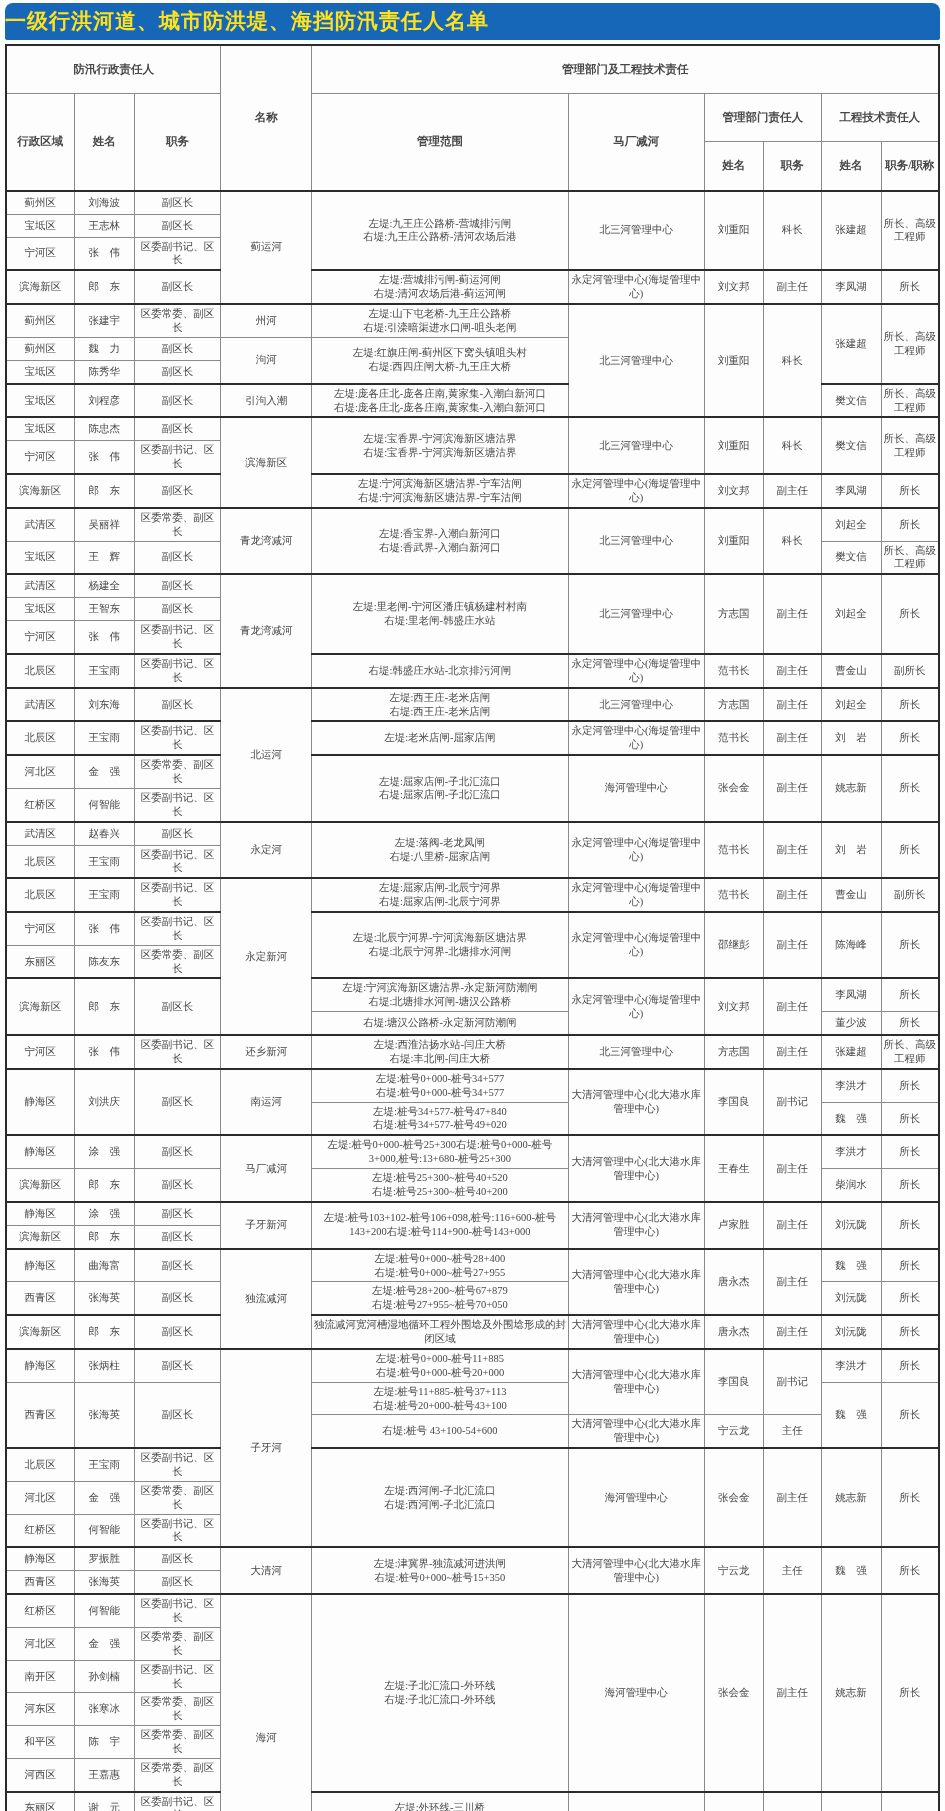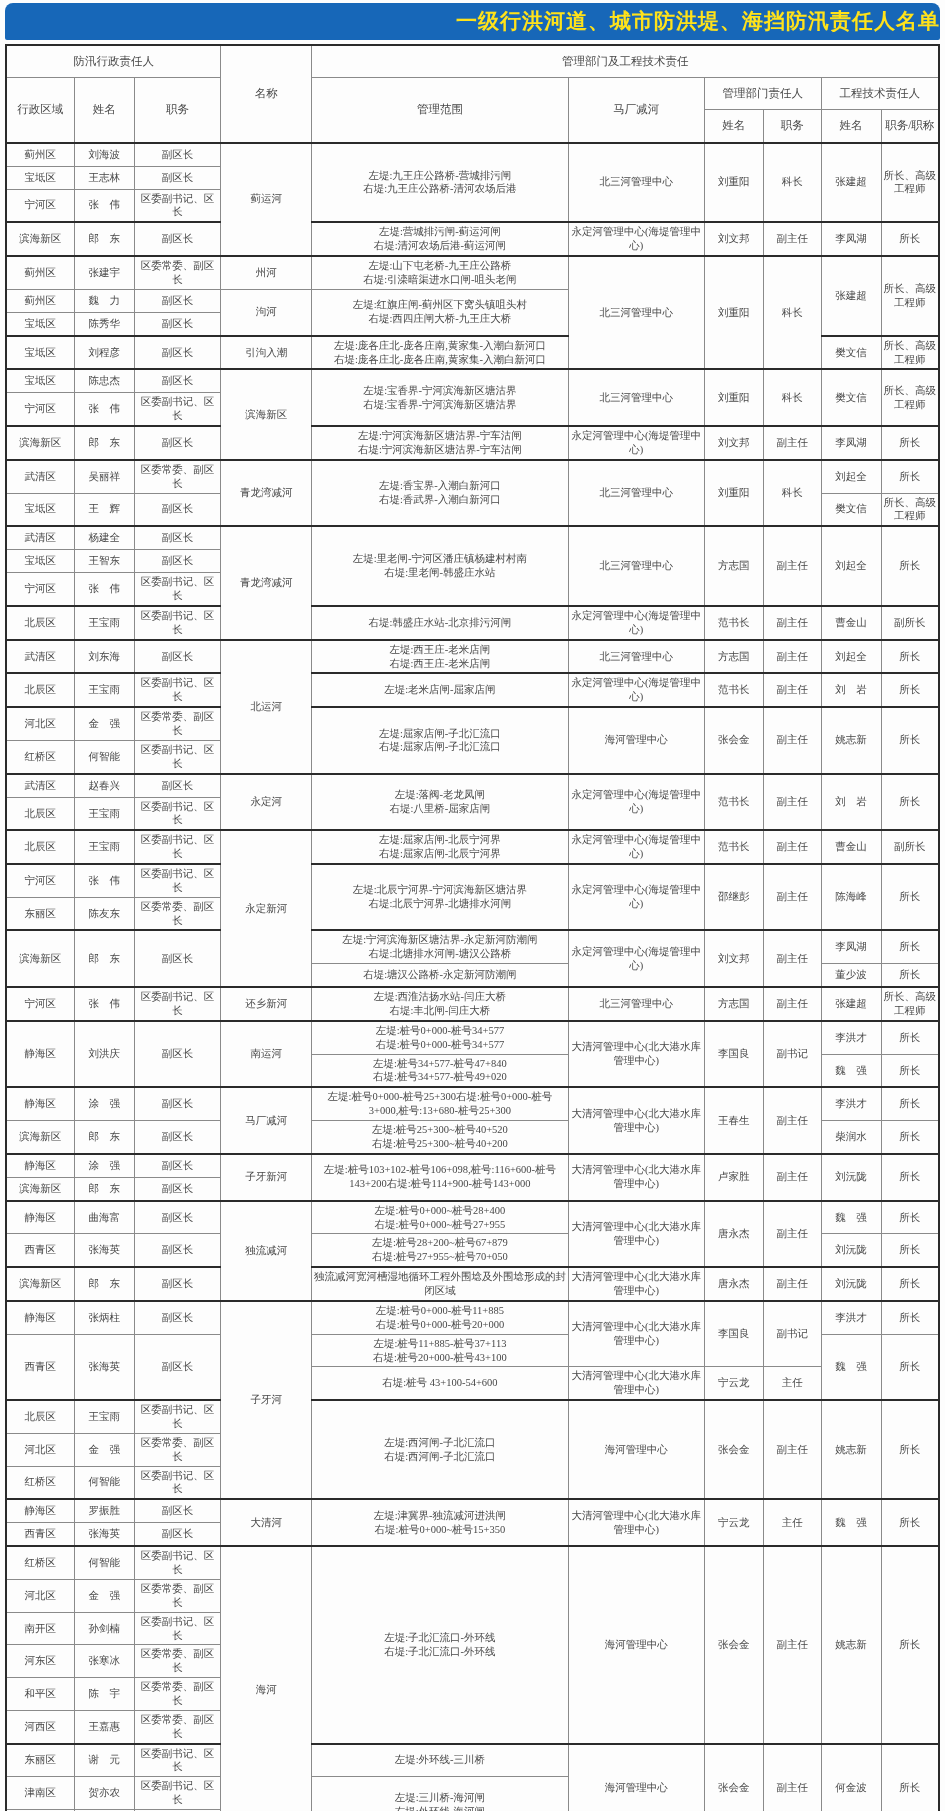--- a/index.html
+++ b/index.html
@@ -4,35 +4,35 @@
 <style>
   :root{
     --blue:#1767b8; --yellow:#ffe21a; --grid:#8a8a8a; --strong:#2b2b2b; --text:#474747;
   }
   html,body{margin:0;padding:0;background:#fdfdfd;}
   body{width:945px;font-family:"Liberation Serif", serif;color:var(--text);}
   .page{padding:3px 5px 0 5px;}
   .title-bar{
     background:var(--blue);color:var(--yellow);
     font-family:"Liberation Sans", sans-serif;font-weight:bold;
-    font-size:21px;text-align:right;letter-spacing:1px;
+    font-size:21px;text-align:left;letter-spacing:1px;
     border-radius:8px 8px 2px 2px;padding:4px 0 5px 0;
   }
   table.resp{
     border-collapse:collapse;table-layout:fixed;width:935px;margin-top:4px;
     border:2px solid var(--strong);
   }
   th,td{
     border:1px solid var(--grid);
     font-size:10.5px;line-height:1.32;
     text-align:center;vertical-align:middle;
     padding:2px 1px;white-space:pre-line;overflow:hidden;
     font-weight:normal;color:var(--text);
   }
-  thead th{font-size:11.5px;padding:8px 1px;}
+  thead th{font-size:11.5px;padding:16px 1px;font-weight:bold;}
   tr.sec td{border-top:2px solid var(--strong);}
   tbody td{height:18px;}
 </style>
 </head>
 <body>
 
 <div class="page">
   <div class="title-bar">一级行洪河道、城市防洪堤、海挡防汛责任人名单</div>
 
   <table class="resp">

